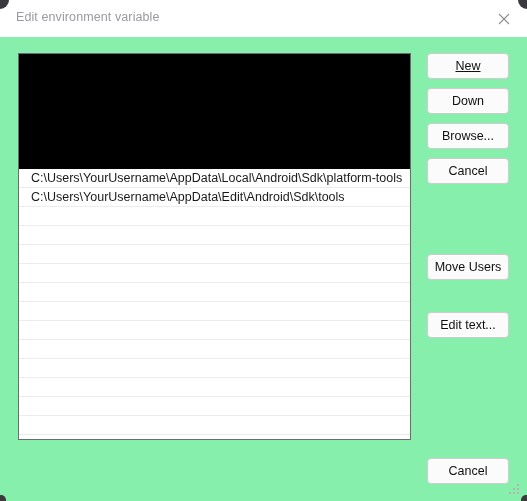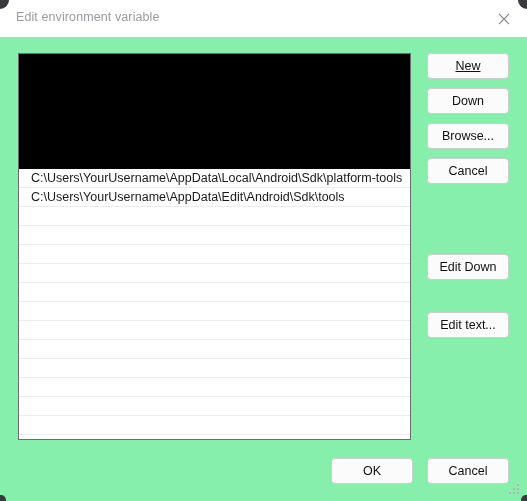--- a/index.html
+++ b/index.html
@@ -190,24 +190,23 @@
       <div class="path-row empty"></div>
       <div class="path-row empty"></div>
 
     </div>
   </div>
 
   <button class="dlg-button" id="btn-new">New</button>
   <button class="dlg-button" id="btn-edit">Down</button>
   <button class="dlg-button" id="btn-browse">Browse...</button>
   <button class="dlg-button" id="btn-delete">Cancel</button>
-  <button class="dlg-button" id="btn-move-down">Edit Down</button>
+  <button class="dlg-button" id="btn-move-down">Move Users</button>
   <button class="dlg-button" id="btn-edit-text">Edit text...</button>
 
-  <button class="dlg-button" id="btn-ok">OK</button>
   <button class="dlg-button" id="btn-cancel">Cancel</button>
 
   <div id="resize-grip">
     <i style="left:8px; top:0;"></i>
     <i style="left:4px; top:4px;"></i>
     <i style="left:8px; top:4px;"></i>
     <i style="left:0;   top:8px;"></i>
     <i style="left:4px; top:8px;"></i>
     <i style="left:8px; top:8px;"></i>
   </div>

